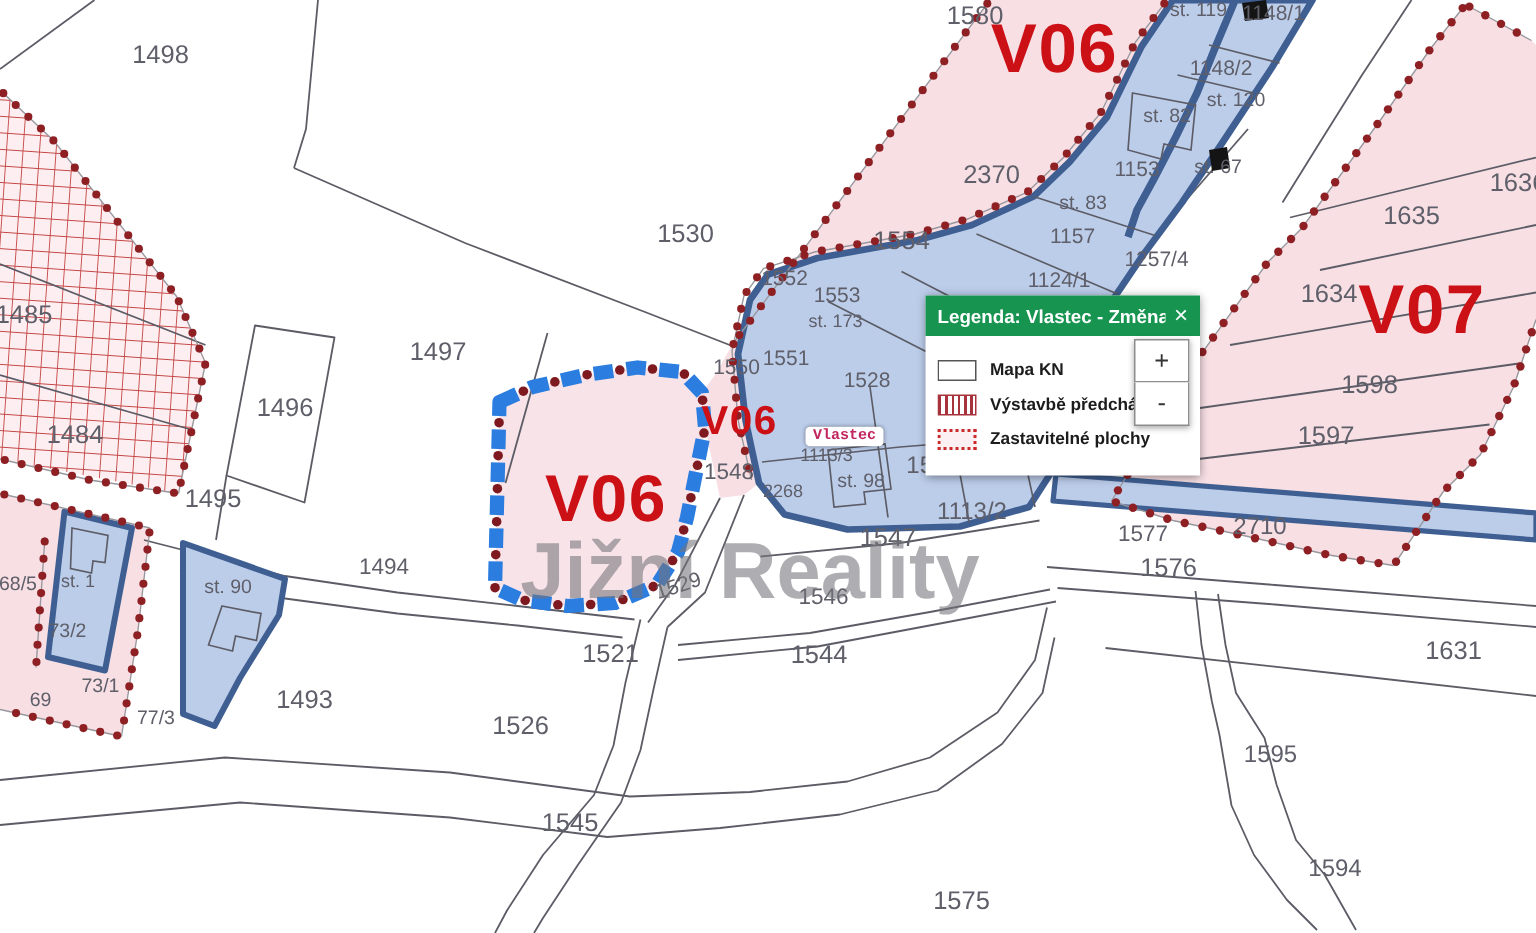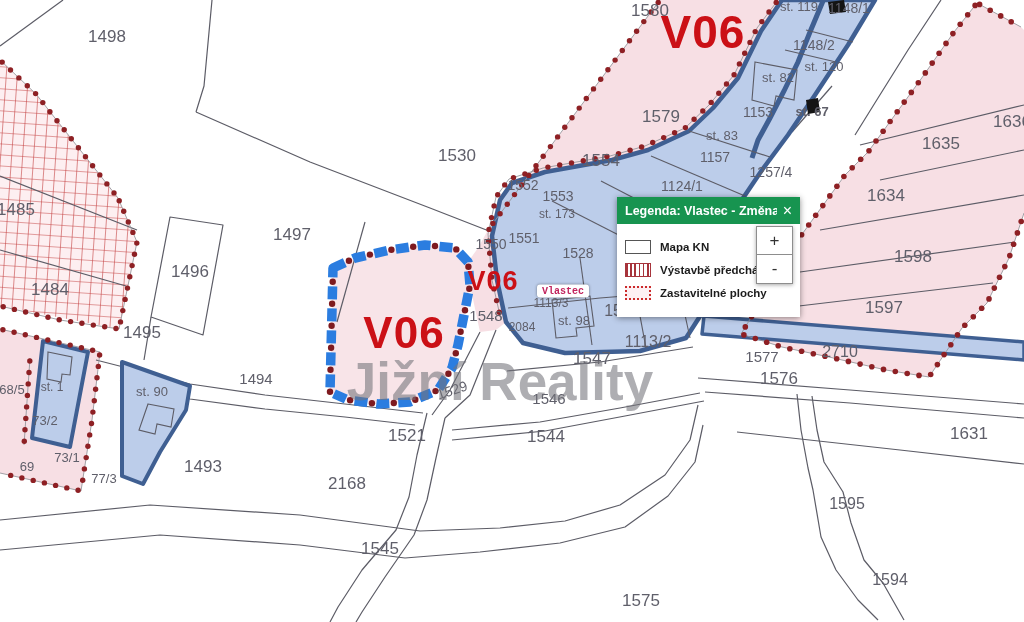--- a/index.html
+++ b/index.html
@@ -377,73 +377,74 @@
         <circle cx="331.1" cy="347.8" r="3.2" fill="#7e1a1f"></circle>
         <circle cx="331.6" cy="325.8" r="3.2" fill="#7e1a1f"></circle>
         <circle cx="332.1" cy="303.8" r="3.2" fill="#7e1a1f"></circle>
         <circle cx="332.7" cy="281.8" r="3.2" fill="#7e1a1f"></circle>
       </g>
 </svg>
 </div>
 
 <div id="labels">
     <div class="lbl zone" style="left: 703px; top: 32px; font-size: 46px; transform: translate(-50%, -50%);">V06</div>
+    <div class="lbl zone" style="left: 948px; top: 206px; font-size: 46px; transform: translate(-50%, -50%);">V07</div>
     <div class="lbl zone" style="left: 404px; top: 333px; font-size: 44px; transform: translate(-50%, -50%);">V06</div>
     <div class="lbl zone" style="left: 493px; top: 281px; font-size: 27px; transform: translate(-50%, -50%);">V06</div>
     <div class="lbl town" style="left: 563px; top: 291px; transform: translate(-50%, -50%); font-family: Liberation Mono, monospace;">Vlastec</div>
     <div class="lbl num" style="left: 107px; top: 37px; transform: translate(-50%, -50%);">1498</div>
     <div class="lbl num" style="left: 650px; top: 11px; transform: translate(-50%, -50%);">1580</div>
     <div class="lbl num" style="left: 457px; top: 156px; transform: translate(-50%, -50%);">1530</div>
-    <div class="lbl num" style="left: 661px; top: 117px; transform: translate(-50%, -50%);">1579</div>
+    <div class="lbl num" style="left: 661px; top: 117px; transform: translate(-50%, -50%);">2370</div>
     <div class="lbl num" style="left: 601px; top: 161px; transform: translate(-50%, -50%);">1554</div>
     <div class="lbl num" style="left: 190px; top: 272px; transform: translate(-50%, -50%);">1496</div>
     <div class="lbl num" style="left: 292px; top: 235px; transform: translate(-50%, -50%);">1497</div>
     <div class="lbl num" style="left: 16px; top: 210px; transform: translate(-50%, -50%);">1485</div>
     <div class="lbl num" style="left: 50px; top: 290px; transform: translate(-50%, -50%);">1484</div>
     <div class="lbl num" style="left: 142px; top: 333px; transform: translate(-50%, -50%);">1495</div>
     <div class="lbl num" style="left: 256px; top: 378px; font-size: 15px; transform: translate(-50%, -50%);">1494</div>
     <div class="lbl num" style="left: 203px; top: 467px; transform: translate(-50%, -50%);">1493</div>
-    <div class="lbl num" style="left: 347px; top: 484px; transform: translate(-50%, -50%);">2168</div>
+    <div class="lbl num" style="left: 347px; top: 484px; transform: translate(-50%, -50%);">1526</div>
     <div class="lbl num" style="left: 407px; top: 436px; transform: translate(-50%, -50%);">1521</div>
     <div class="lbl num" style="left: 452px; top: 390px; font-size: 14px; transform: translate(-50%, -50%) rotate(-18deg);">1529</div>
     <div class="lbl num" style="left: 546px; top: 437px; transform: translate(-50%, -50%);">1544</div>
     <div class="lbl num" style="left: 380px; top: 549px; transform: translate(-50%, -50%);">1545</div>
     <div class="lbl num" style="left: 549px; top: 398px; font-size: 15px; transform: translate(-50%, -50%); text-align: center;">1546</div>
     <div class="lbl num" style="left: 592px; top: 359px; transform: translate(-50%, -50%);">1547</div>
     <div class="lbl num" style="left: 641px; top: 601px; transform: translate(-50%, -50%);">1575</div>
     <div class="lbl num" style="left: 847px; top: 504px; font-size: 16px; transform: translate(-50%, -50%);">1595</div>
     <div class="lbl num" style="left: 862px; top: 580px; font-size: 16px; transform: translate(-50%, -50%); margin-left: 28px;">1594</div>
     <div class="lbl num" style="left: 969px; top: 434px; transform: translate(-50%, -50%);">1631</div>
     <div class="lbl num" style="left: 747px; top: 379px; transform: translate(-50%, -50%); margin-left: 32px;">1576</div>
     <div class="lbl num" style="left: 762px; top: 356px; font-size: 15px; transform: translate(-50%, -50%);">1577</div>
     <div class="lbl num" style="left: 840px; top: 352px; font-size: 16px; transform: translate(-50%, -50%);">2710</div>
-    <div class="lbl num" style="left: 884px; top: 308px; transform: translate(-50%, -50%); text-align: right;">1597</div>
+    <div class="lbl num" style="left: 884px; top: 291px; transform: translate(-50%, -50%); text-align: right;">1597</div>
     <div class="lbl num" style="left: 913px; top: 257px; transform: translate(-50%, -50%);">1598</div>
     <div class="lbl num" style="left: 886px; top: 196px; transform: translate(-50%, -50%);">1634</div>
     <div class="lbl num" style="left: 941px; top: 144px; transform: translate(-50%, -50%);">1635</div>
     <div class="lbl num" style="left: 1012px; top: 122px; transform: translate(-50%, -50%);">1636</div>
     <div class="lbl num" style="left: 558px; top: 196px; font-size: 14px; transform: translate(-50%, -50%);">1553</div>
     <div class="lbl num" style="left: 523px; top: 185px; font-size: 14px; transform: translate(-50%, -50%);">1552</div>
     <div class="lbl num" style="left: 557px; top: 214px; font-size: 12px; transform: translate(-50%, -50%);">st. 173</div>
     <div class="lbl num" style="left: 524px; top: 238px; font-size: 14px; transform: translate(-50%, -50%);">1551</div>
     <div class="lbl num" style="left: 491px; top: 244px; font-size: 14px; transform: translate(-50%, -50%);">1550</div>
     <div class="lbl num" style="left: 578px; top: 253px; font-size: 14px; transform: translate(-50%, -50%);">1528</div>
     <div class="lbl num" style="left: 486px; top: 315px; font-size: 15px; transform: translate(-50%, -50%);">1548</div>
-    <div class="lbl num" style="left: 522px; top: 327px; font-size: 12px; transform: translate(-50%, -50%);">2084</div>
+    <div class="lbl num" style="left: 522px; top: 327px; font-size: 12px; transform: translate(-50%, -50%);">2268</div>
     <div class="lbl num" style="left: 551px; top: 303px; font-size: 12px; transform: translate(-50%, -50%);">1113/3</div>
     <div class="lbl num" style="left: 574px; top: 320px; font-size: 13px; transform: translate(-50%, -50%);">st. 98</div>
     <div class="lbl num" style="left: 622px; top: 311px; font-size: 16px; transform: translate(-50%, -50%);">1549</div>
     <div class="lbl num" style="left: 655px; top: 297px; font-size: 14px; transform: translate(-50%, -50%);">1378</div>
     <div class="lbl num" style="left: 648px; top: 342px; font-size: 16px; transform: translate(-50%, -50%);">1113/2</div>
-    <div class="lbl num" style="left: 682px; top: 186px; font-size: 14px; transform: translate(-50%, -50%);">1124/1</div>
+    <div class="lbl num" style="left: 706px; top: 186px; font-size: 14px; transform: translate(-50%, -50%);">1124/1</div>
     <div class="lbl num" style="left: 771px; top: 172px; font-size: 14px; transform: translate(-50%, -50%);">1257/4</div>
     <div class="lbl num" style="left: 715px; top: 157px; font-size: 14px; transform: translate(-50%, -50%);">1157</div>
     <div class="lbl num" style="left: 722px; top: 135px; font-size: 13px; transform: translate(-50%, -50%);">st. 83</div>
     <div class="lbl num" style="left: 758px; top: 112px; font-size: 14px; transform: translate(-50%, -50%);">1153</div>
-    <div class="lbl num" style="left: 812px; top: 111px; font-size: 13px; transform: translate(-50%, -50%); font-weight: bold;">st. 67</div>
+    <div class="lbl num" style="left: 812px; top: 111px; font-size: 13px; transform: translate(-50%, -50%);">st. 67</div>
     <div class="lbl num" style="left: 778px; top: 77px; font-size: 13px; transform: translate(-50%, -50%);">st. 82</div>
     <div class="lbl num" style="left: 824px; top: 66px; font-size: 13px; transform: translate(-50%, -50%);">st. 120</div>
     <div class="lbl num" style="left: 814px; top: 45px; font-size: 14px; transform: translate(-50%, -50%);">1148/2</div>
     <div class="lbl num" style="left: 799px; top: 6px; font-size: 13px; transform: translate(-50%, -50%);">st. 119</div>
     <div class="lbl num" style="left: 849px; top: 8px; font-size: 14px; transform: translate(-50%, -50%);">1148/1</div>
     <div class="lbl num" style="left: 12px; top: 389px; font-size: 13px; transform: translate(-50%, -50%);">68/5</div>
     <div class="lbl num" style="left: 52px; top: 387px; font-size: 12px; transform: translate(-50%, -50%);">st. 1</div>
     <div class="lbl num" style="left: 45px; top: 420px; font-size: 13px; transform: translate(-50%, -50%); text-align: right;">73/2</div>
     <div class="lbl num" style="left: 67px; top: 457px; font-size: 13px; transform: translate(-50%, -50%);">73/1</div>
     <div class="lbl num" style="left: 27px; top: 466px; font-size: 13px; transform: translate(-50%, -50%);">69</div>

